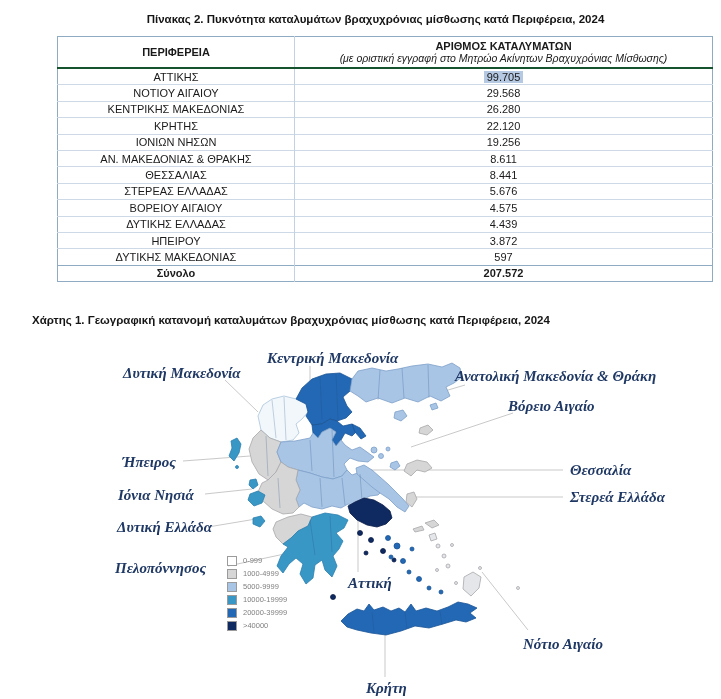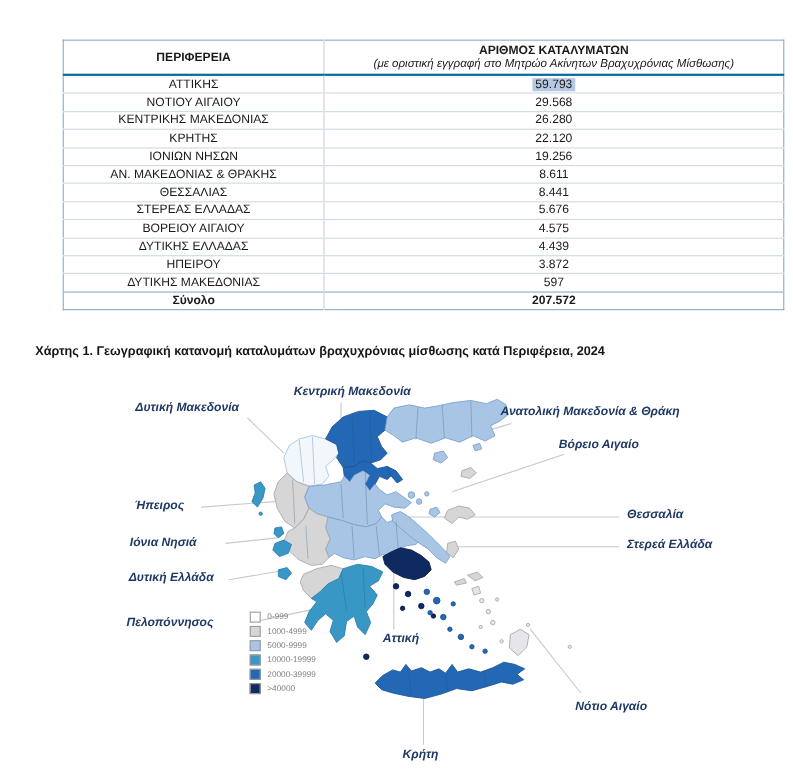--- a/index.html
+++ b/index.html
@@ -7,37 +7,37 @@
         font-family:"Liberation Sans",sans-serif;color:#1a1a1a;}
 
   
   .tbl-title{position:absolute;top:13px;left:57px;width:637px;text-align:center;
              font-size:11.5px;font-weight:bold;color:#151515;}
   table.stats{position:absolute;left:57px;top:36px;width:637px;border-collapse:collapse;
               table-layout:fixed;font-size:11px;border:1px solid #8faac3;}
   table.stats th, table.stats td{padding:1px 4px;vertical-align:middle;}
   table.stats .c1{width:228px;}
   table.stats .c2{width:409px;border-left:1px solid #c3d2e2;}
-  table.stats thead th{border-bottom:2px solid #0369a1;padding:3px 4px;}
+  table.stats thead th{border-bottom:2px solid #14532d;padding:3px 4px;}
   th .h1{font-weight:bold;font-size:11px;text-align:center;}
   th .h2{font-weight:normal;font-style:italic;font-size:10.5px;text-align:center;}
   th.c1{font-weight:bold;text-align:center;}
   tbody td{border-top:1px solid #cdd9e6;height:13.4px;}
   tbody tr:first-child td{border-top:none;}
   td.rg{text-align:center;}
   td.vl{text-align:center;border-left:1px solid #c3d2e2;}
   .hl{background:#b5c9e2;padding:0 3px;}
   tr.total td{font-weight:bold;border-top:1px solid #8faac3;}
 
   
   .map-title{position:absolute;top:314px;left:0;width:582px;text-align:center;
              font-size:11.5px;font-weight:bold;color:#151515;}
   svg.gmap{position:absolute;left:0;top:335px;}
-  .mlabel{position:absolute;font-size:11px;font-weight:bold;font-style:italic;
-          color:#1f3864;white-space:nowrap;}
+  .mlabel{position:absolute;font-size:15px;font-weight:bold;font-style:italic;
+          color:#1f3864;white-space:nowrap;font-family:Liberation Serif, serif;}
   #lbl-kentriki-makedonia{left:267px;top:350px}
   #lbl-dytiki-makedonia{left:123px;top:365px}
   #lbl-anatoliki-makedonia-thraki{left:455px;top:368px}
   #lbl-voreio-aigaio{left:508px;top:398px}
   #lbl-ipeiros{left:122px;top:454px}
   #lbl-thessalia{left:570px;top:462px}
   #lbl-ionia-nisia{left:118px;top:487px}
   #lbl-sterea-ellada{left:570px;top:489px}
   #lbl-dytiki-ellada{left:117px;top:519px}
   #lbl-peloponnisos{left:115px;top:560px}
@@ -48,35 +48,36 @@
   #legend{position:absolute;left:227px;top:556px;}
   .leg-row{display:flex;align-items:flex-start;margin-bottom:3px;}
   .leg-swatch{width:8px;height:8px;border:1px solid #9b9b9b;margin-right:6px;flex:0 0 auto;}
   .leg-label{font-size:7.5px;color:#7f7f7f;line-height:9px;}
 </style>
 </head>
 <body>
 
 <div class="page">
 
+  <div class="tbl-title">Πίνακας 2. Πυκνότητα καταλυμάτων βραχυχρόνιας μίσθωσης κατά Περιφέρεια, 2024</div>
 
   <table class="stats">
     <thead>
       <tr>
         <th class="c1">ΠΕΡΙΦΕΡΕΙΑ</th>
         <th class="c2">
           <div class="h1">ΑΡΙΘΜΟΣ ΚΑΤΑΛΥΜΑΤΩΝ</div>
           <div class="h2">(με οριστική εγγραφή στο Μητρώο Ακίνητων Βραχυχρόνιας Μίσθωσης)</div>
         </th>
       </tr>
     </thead>
     <tbody id="tbody">
         <tr>
           <td class="rg">ΑΤΤΙΚΗΣ</td>
-          <td class="vl"><span class="hl">59.793</span></td>
+          <td class="vl"><span class="hl">99.705</span></td>
         </tr>
         <tr>
           <td class="rg">ΝΟΤΙΟΥ ΑΙΓΑΙΟΥ</td>
           <td class="vl">29.568</td>
         </tr>
         <tr>
           <td class="rg">ΚΕΝΤΡΙΚΗΣ ΜΑΚΕΔΟΝΙΑΣ</td>
           <td class="vl">26.280</td>
         </tr>
         <tr>

